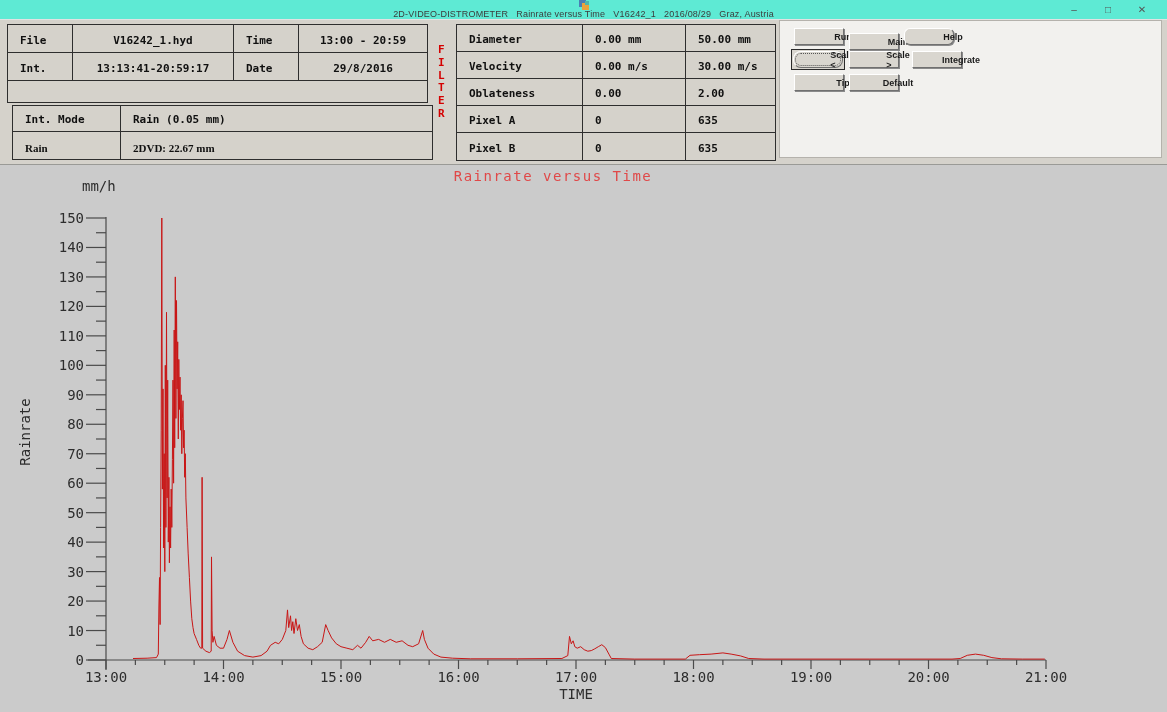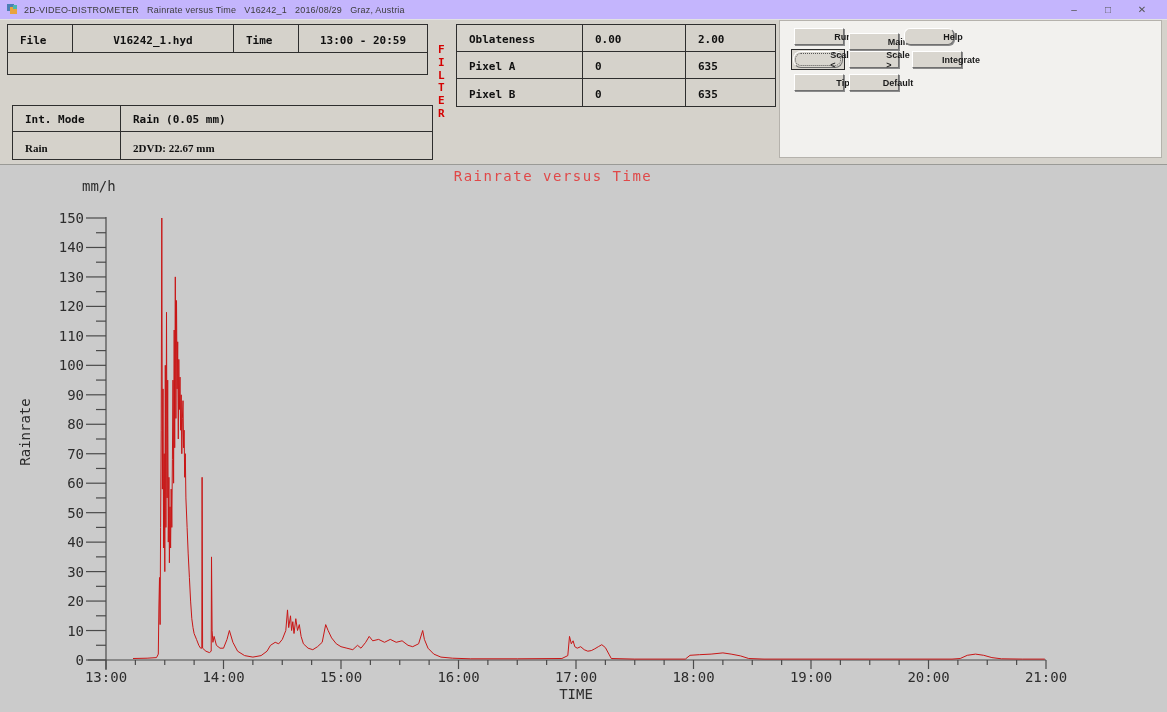--- a/index.html
+++ b/index.html
@@ -1,20 +1,20 @@
 <!DOCTYPE html>
 <html><head>
 <meta charset="utf-8">
 <style>
   html,body{margin:0;padding:0;}
   body{width:1167px;height:712px;overflow:hidden;background:#cbcbcb;
        font-family:"DejaVu Sans Mono",monospace;}
-  .titlebar{height:19px;background:#c4b5fd;display:flex;align-items:center;
+  .titlebar{height:19px;background:#5eead4;display:flex;align-items:center;
             font-family:"Liberation Sans",sans-serif;font-size:9px;color:#3c3c3c;
-            position:relative;border-bottom:1px solid #e2e2e2;}
+            position:relative;border-bottom:1px solid #e2e2e2;flex-direction:column;}
   .appicon{width:11px;height:11px;margin:0 6px 0 7px;position:relative;display:inline-block;}
   .appicon i{position:absolute;display:block;}
   .appicon .sq1{left:0;top:0;width:7px;height:7px;background:#4a7fb5;}
   .appicon .sq2{left:3px;top:3px;width:7px;height:7px;background:#e8a33d;}
   .appicon .sq3{left:6px;top:1px;width:4px;height:4px;background:#4db6ac;}
   .wtitle{white-space:pre;letter-spacing:0.2px;}
   .winbtns{position:absolute;right:8px;top:0;height:19px;display:flex;align-items:center;
            color:#555;font-size:10px;}
   .winbtns span{width:34px;text-align:center;cursor:default;}
   .toppanel{position:relative;height:144px;background:#d5d2cb;border-bottom:1px solid #9a9a96;
@@ -61,20 +61,26 @@
 
 <div class="toppanel">
 
   <div class="box" style="left:7px;top:4px;width:421px;">
     <div class="trow" style="height:28px;">
       <div class="cell" style="width:65px;">File</div>
       <div class="cell center" style="width:161px;">V16242_1.hyd</div>
       <div class="cell" style="width:65px;">Time</div>
       <div class="cell center last" style="flex:1;">13:00 - 20:59</div>
     </div>
+    <div class="trow" style="height:28px;">
+      <div class="cell" style="width:65px;">Int.</div>
+      <div class="cell center" style="width:161px;">13:13:41-20:59:17</div>
+      <div class="cell" style="width:65px;">Date</div>
+      <div class="cell center last" style="flex:1;">29/8/2016</div>
+    </div>
     <div class="trow" style="height:21px;">
       <div class="cell last" style="flex:1;"></div>
     </div>
   </div>
 
   <div class="box" style="left:12px;top:85px;width:421px;">
     <div class="trow" style="height:26px;">
       <div class="cell" style="width:108px;">Int. Mode</div>
       <div class="cell last" style="flex:1;">Rain (0.05 mm)</div>
     </div>
@@ -87,20 +93,30 @@
   <div class="filterword">
     <div>F</div>
     <div>I</div>
     <div>L</div>
     <div>T</div>
     <div>E</div>
     <div>R</div>
   </div>
 
   <div class="box" style="left:456px;top:4px;width:320px;">
+      <div class="trow" style="height: 27px;">
+        <div class="cell" style="width: 126px;">Diameter</div>
+        <div class="cell" style="width: 103px;">0.00 mm</div>
+        <div class="cell last" style="flex: 1 1 0%;">50.00 mm</div>
+      </div>
+      <div class="trow" style="height: 27px;">
+        <div class="cell" style="width: 126px;">Velocity</div>
+        <div class="cell" style="width: 103px;">0.00 m/s</div>
+        <div class="cell last" style="flex: 1 1 0%;">30.00 m/s</div>
+      </div>
       <div class="trow" style="height: 27px;">
         <div class="cell" style="width: 126px;">Oblateness</div>
         <div class="cell" style="width: 103px;">0.00</div>
         <div class="cell last" style="flex: 1 1 0%;">2.00</div>
       </div>
       <div class="trow" style="height: 27px;">
         <div class="cell" style="width: 126px;">Pixel A</div>
         <div class="cell" style="width: 103px;">0</div>
         <div class="cell last" style="flex: 1 1 0%;">635</div>
       </div>

